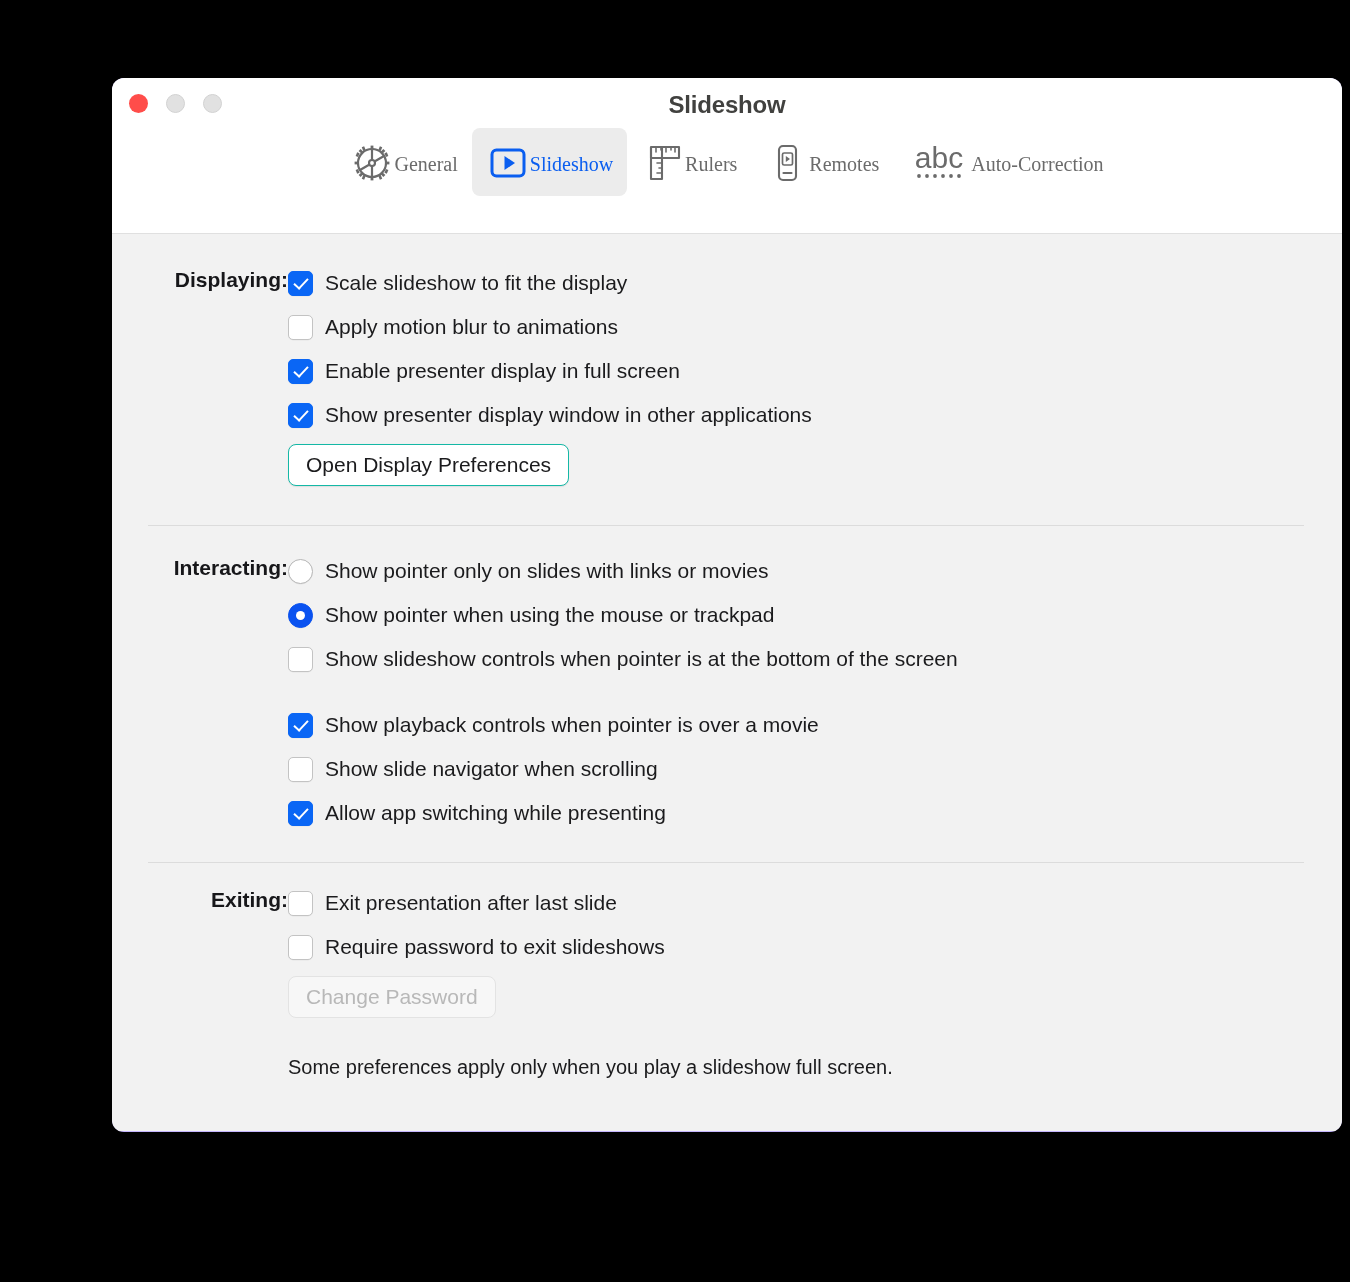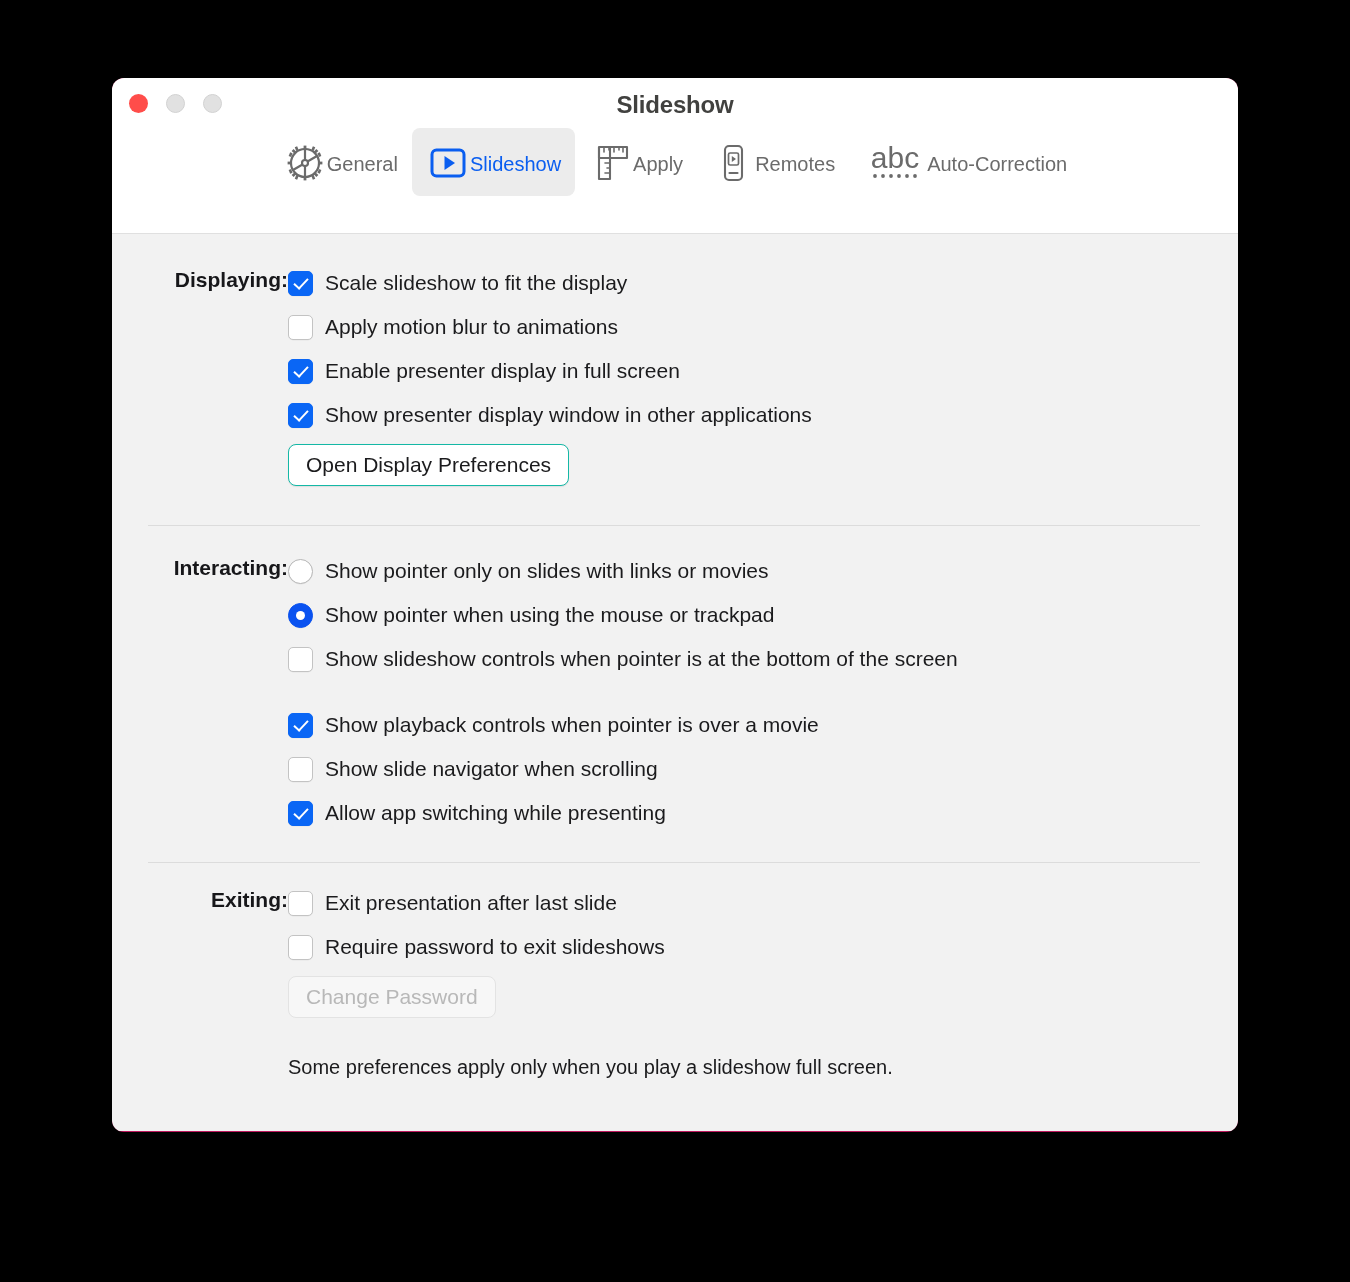--- a/index.html
+++ b/index.html
@@ -10,23 +10,23 @@
     height: 1282px;
     background: #000000;
     font-family: "Liberation Sans", sans-serif;
     overflow: hidden;
   }
 
   #window {
     position: absolute;
     left: 112px;
     top: 78px;
-    width: 1126px;
+    width: 1230px;
     height: 1054px;
-    background: #be185d;
+    background: #c4b5fd;
     border-radius: 12px;
     overflow: hidden;
   }
 
   
   .titlebar {
     position: relative;
     height: 156px;
     background: #ffffff;
     border-bottom: 1px solid #e0e0e0;
@@ -85,20 +85,21 @@
     height: 46px;
     display: flex;
     align-items: center;
     justify-content: center;
   }
   .tab .tab-label {
     margin-top: 2px;
     font-size: 20px;
     color: #6b6b6b;
     white-space: nowrap;
+    font-family: Liberation Serif, serif;
   }
   .tab.selected .tab-label { color: #0a5ef0; }
 
   
   .content {
     position: relative;
     padding: 0;
     height: calc(100% - 157px);
     background: #f2f2f2;
   }
@@ -295,21 +296,21 @@
                 <path d="M20 6 V9"></path>
                 <path d="M25 6 V11"></path>
               <path d="M30 6 V9"></path>
                 <path d="M34 6 V11"></path>
               <path d="M16 22 H21"></path>
                 <path d="M18 27 H21"></path>
                 <path d="M16 32 H21"></path>
             </g>
           </svg>
         </span>
-        <span class="tab-label">Apply</span>
+        <span class="tab-label">Rulers</span>
       </div>
 
       <div class="tab">
         <span class="tab-icon">
           <svg width="44" height="44" viewBox="0 0 44 44">
             <rect x="14" y="5" width="17" height="34" rx="4" ry="4" fill="none" stroke="#6b6b6b" stroke-width="2.1"></rect>
             <rect x="17.5" y="12" width="10" height="12" rx="1.6" ry="1.6" fill="none" stroke="#6b6b6b" stroke-width="1.7"></rect>
             <path d="M20.8 15 L25 18 L20.8 21 Z" fill="#6b6b6b"></path>
             <path d="M18.5 32 H26.5" stroke="#6b6b6b" stroke-width="2.2" stroke-linecap="round"></path>
           </svg>

